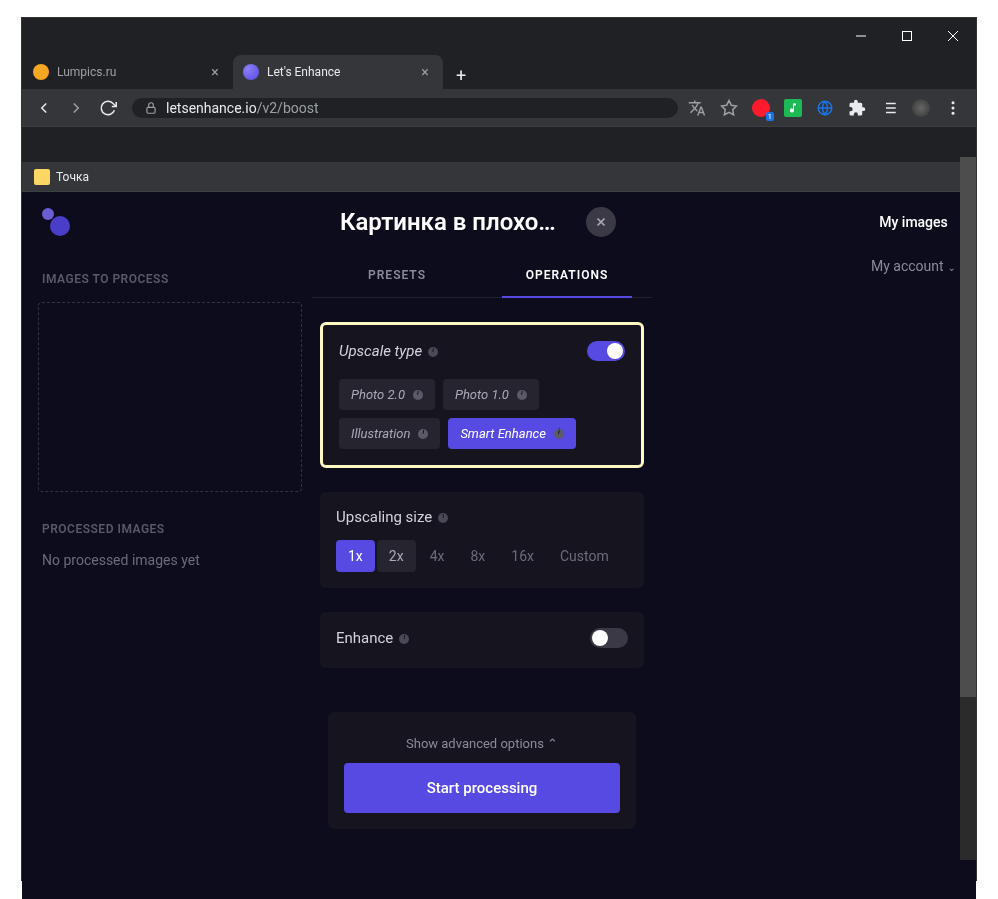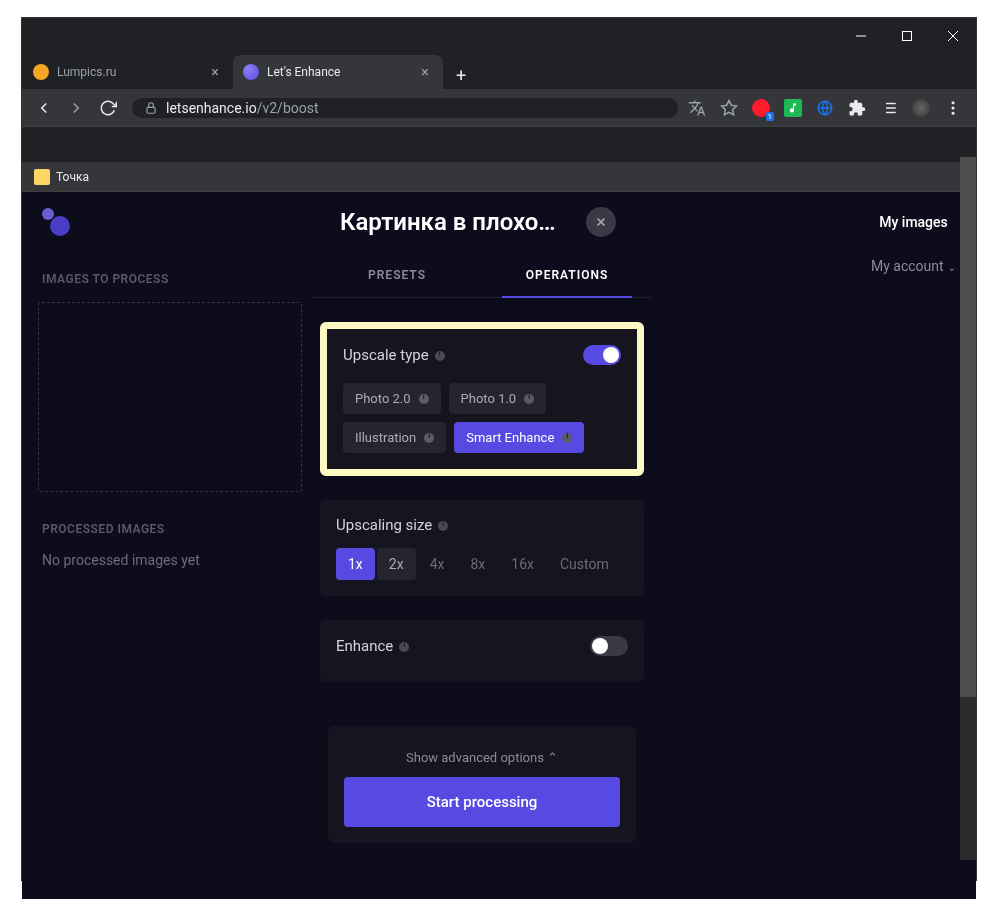--- a/index.html
+++ b/index.html
@@ -57,21 +57,21 @@
 
 .main { flex: 1; display: flex; justify-content: flex-start; }
 .panel { width: 340px; }
 .tabs-row { height: 46px; display: flex; border-bottom: 1px solid #222130; }
 .subtab { flex: 1; display: flex; align-items: center; justify-content: center; color: #8b8a99; font-size: 12px; font-weight: 600; letter-spacing: 1px; position: relative; }
 .subtab.active { color: #fff; }
 .subtab.active::after { content: ""; position: absolute; bottom: -1px; left: 20px; right: 20px; height: 2px; background: #574ae2; }
 
 .panel-cards { padding: 24px 8px 0; display: flex; flex-direction: column; gap: 24px; }
 .card { background: #15141f; border-radius: 6px; padding: 16px; }
-.card.hl { border: 7px solid #fef9c3; }
+.card.hl { border: 3px solid #fef9c3; font-style: italic; }
 .card-head { display: flex; align-items: center; justify-content: space-between; margin-bottom: 18px; }
 .card-title { color: #d4d3dc; font-size: 15px; }
 .info-dot { display: inline-block; width: 10px; height: 10px; background: #4a4956; border-radius: 50%; margin-left: 6px; vertical-align: middle; position:relative; }
 .info-dot::after{content:"i"; position:absolute; left:0; right:0; top:-1px; text-align:center; font-size:7px; color:#15141f; font-weight:bold;}
 .toggle { width: 38px; height: 20px; background: #574ae2; border-radius: 10px; position: relative; }
 .toggle::after { content: ""; position: absolute; width: 16px; height: 16px; background: #fff; border-radius: 50%; right: 2px; top: 2px; }
 .toggle.off { background: #3a3945; }
 .toggle.off::after { left: 2px; right: auto; }
 .chips { display: flex; flex-wrap: wrap; gap: 8px; }
 .chip { background: #26252f; color: #aaa9b8; font-size: 13px; padding: 8px 12px; border-radius: 4px; display: flex; align-items: center; }
@@ -281,21 +281,21 @@
                 <div class="size-btn sel">1x</div>
                 <div class="size-btn bg">2x</div>
                 <div class="size-btn">4x</div>
                 <div class="size-btn">8x</div>
                 <div class="size-btn">16x</div>
                 <div class="size-btn">Custom</div>
               </div>
             </div>
 
             <div class="card">
-              <div class="card-head" style="margin-bottom:10px">
+              <div class="card-head" style="margin-bottom:4px">
                 <div class="card-title"><span>Enhance</span><span class="info-dot"></span></div>
                 <div class="toggle off"></div>
               </div>
             </div>
 
             <div class="footer-card">
               <div class="adv-row"><span>Show advanced options</span> <span>⌃</span></div>
               <div class="start-btn">Start processing</div>
             </div>
           </div>

